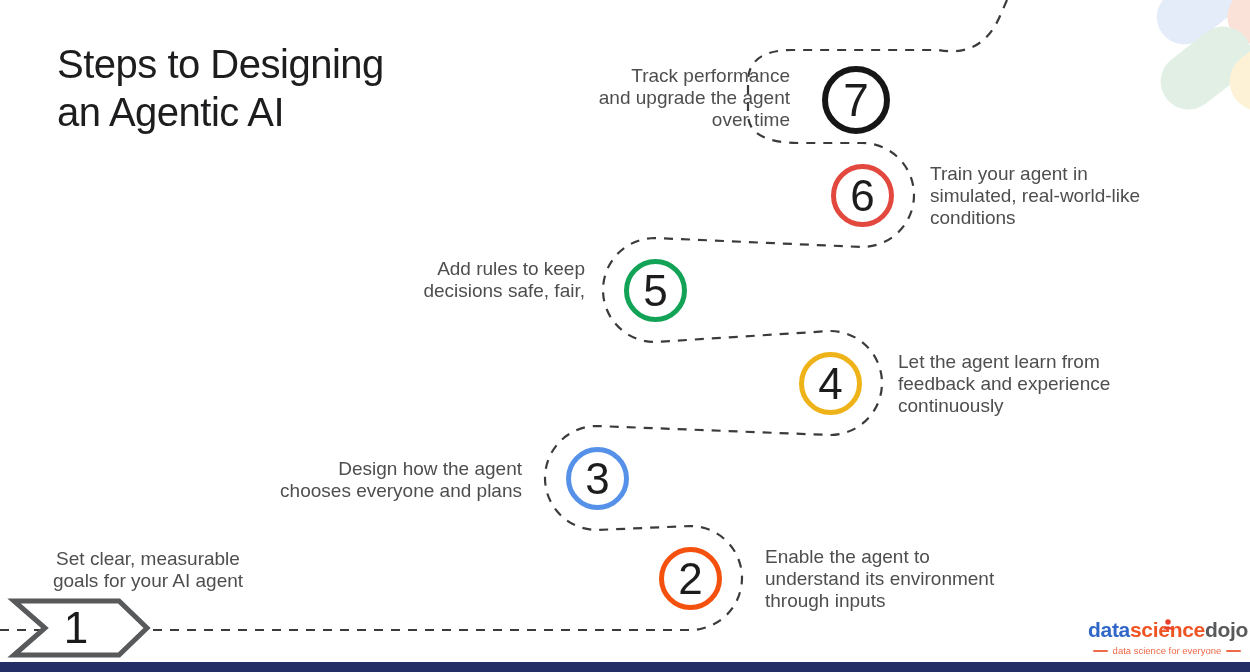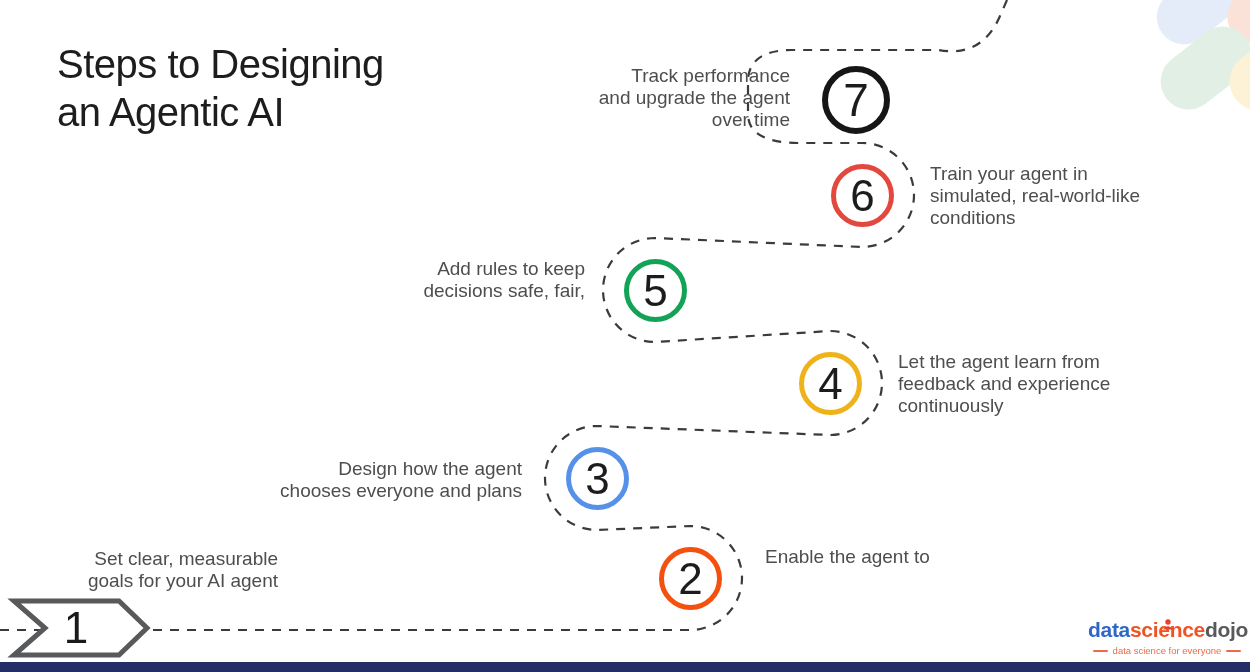--- a/index.html
+++ b/index.html
@@ -30,21 +30,21 @@
   .circle.c2{left:659px;top:547px;width:63px;height:63px;}
   .circle.c3{left:566px;top:447px;width:63px;height:63px;}
   .circle.c4{left:799px;top:352px;width:63px;height:63px;}
   .circle.c5{left:624px;top:259px;width:63px;height:63px;}
   .circle.c6{left:831px;top:164px;width:63px;height:63px;}
   .circle.c7{left:822px;top:66px;width:68px;height:68px;border-width:6px;font-size:46px;}
   
   .step-text{
     position:absolute;font-size:19px;line-height:22px;color:#4e4e4e;
   }
-  .step-text.t1{left:18px;top:548px;width:260px;text-align:right;}
+  .step-text.t1{left:18px;top:548px;width:260px;text-align:center;}
   .step-text.t2{left:765px;top:546px;width:270px;text-align:left;}
   .step-text.t3{left:262px;top:458px;width:260px;text-align:right;}
   .step-text.t4{left:898px;top:351px;width:270px;text-align:left;}
   .step-text.t5{left:335px;top:258px;width:250px;text-align:right;}
   .step-text.t6{left:930px;top:163px;width:270px;text-align:left;}
   .step-text.t7{left:540px;top:65px;width:250px;text-align:right;}
   
   .step1-number{
     position:absolute;left:40px;top:600px;width:72px;height:55px;
     display:flex;align-items:center;justify-content:center;
@@ -108,20 +108,22 @@
   <div class="step-text t1">
     <div>Set clear, measurable</div>
     <div>goals for your AI agent</div>
   </div>
 
   <div class="circle c2" style="border-color: rgb(244, 80, 14);">
     <span>2</span>
   </div>
   <div class="step-text t2">
     <div>Enable the agent to</div>
+    <div>understand its environment</div>
+    <div>through inputs</div>
   </div>
 
   <div class="circle c3" style="border-color: rgb(85, 145, 232);">
     <span>3</span>
   </div>
   <div class="step-text t3">
     <div>Design how the agent</div>
     <div>chooses everyone and plans</div>
   </div>
 

